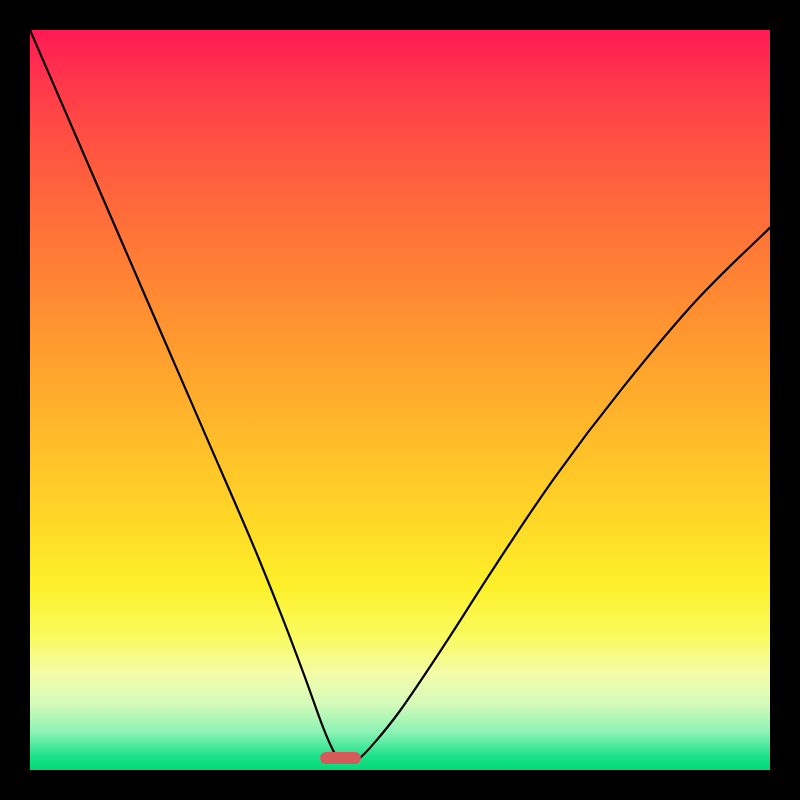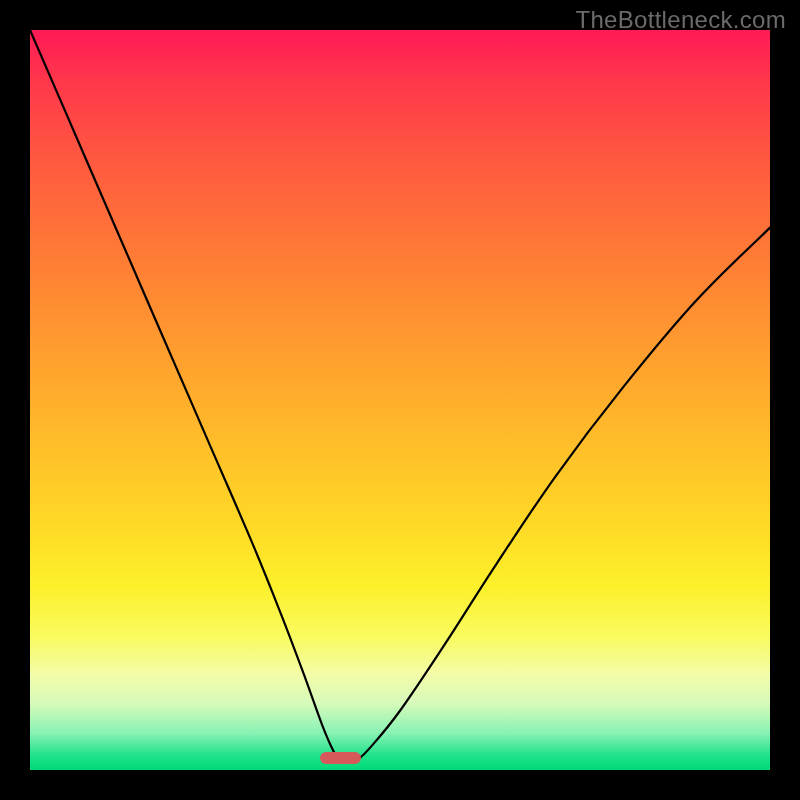--- a/index.html
+++ b/index.html
@@ -73,21 +73,20 @@
     fill: none;
     stroke: #000;
     stroke-width: 2.2;
     stroke-linecap: round;
   }
 </style>
 </head>
 <body>
 
 <div class="frame">
-  <div class="watermark">TheBottleneck.com</div>
 
   <div class="plot">
     <div class="gradient"></div>
 
     <svg class="curves" viewBox="0 0 740 740" preserveAspectRatio="none">
       <path id="left-branch-path" d="M 0.00 0.00 C 7.99 18.45, 28.42 65.59, 44.40 102.48 C 60.38 139.37, 72.82 168.07, 88.80 204.96 C 104.78 241.85, 117.22 270.55, 133.20 307.44 C 149.18 344.33, 161.62 373.03, 177.60 409.92 C 193.58 446.81, 208.68 480.78, 222.00 512.40 C 235.32 544.02, 242.28 561.88, 251.60 585.60 C 260.92 609.32, 266.47 624.40, 273.80 644.16 C 281.13 663.92, 286.97 681.57, 292.30 695.40 C 297.63 709.23, 300.07 714.43, 303.40 721.02 C 306.73 727.61, 309.47 730.02, 310.80 732.00"></path>
       <path id="right-branch-path" d="M 325.60 732.00 C 328.26 729.36, 332.41 726.58, 340.40 717.36 C 348.39 708.14, 356.68 699.21, 370.00 680.76 C 383.32 662.31, 397.08 641.23, 414.40 614.88 C 431.72 588.53, 446.22 564.66, 466.20 534.36 C 486.18 504.06, 502.76 478.14, 525.40 446.52 C 548.04 414.90, 566.69 390.30, 592.00 358.68 C 617.31 327.06, 639.36 299.83, 666.00 270.84 C 692.64 241.85, 726.68 210.82, 740.00 197.64"></path>
     </svg>
 
     <div class="marker" id="min-marker" style="left: 290.45px; width: 40.7px; bottom: 6px;"></div>

